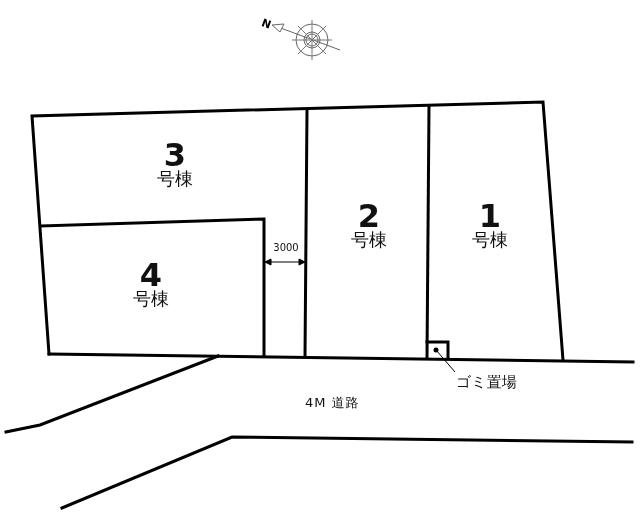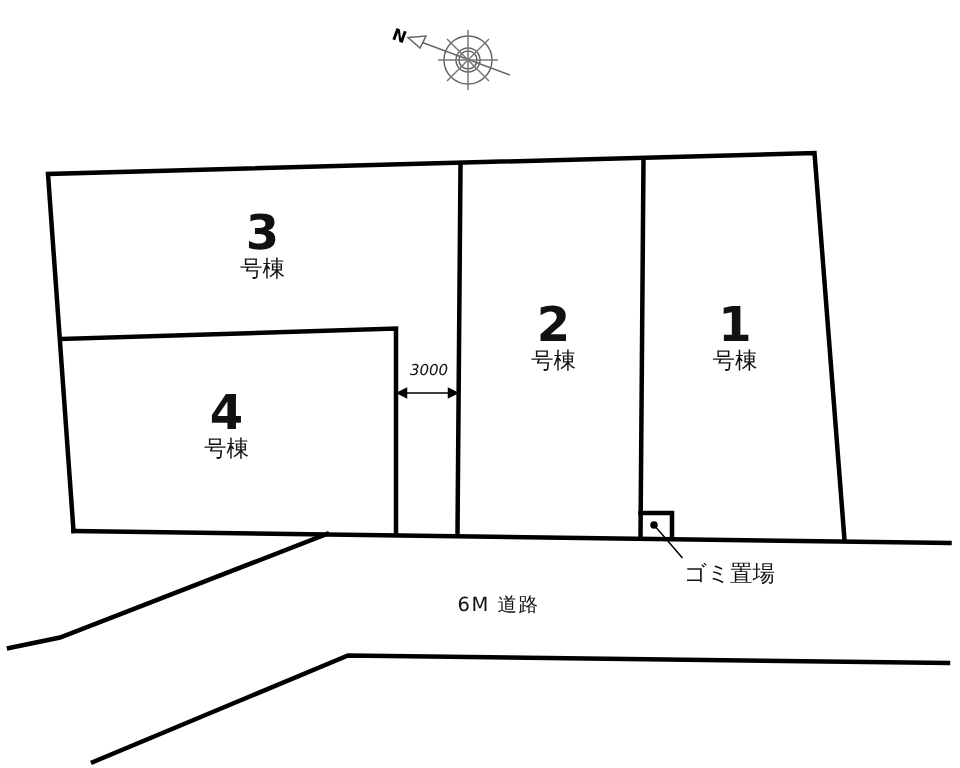--- a/index.html
+++ b/index.html
@@ -1,20 +1,20 @@
 <!DOCTYPE html>
 <html><head>
   <meta charset="utf-8">
   <style>
     html, body { margin: 0; padding: 0; background: #ffffff; }
     body { width: 640px; height: 512px; position: relative; overflow: hidden; font-family: "DejaVu Sans", sans-serif; }
     svg { position: absolute; left: 0; top: 0; }
     .lbl { position: absolute; color: #111; text-align: center; white-space: nowrap; }
     .num { font-family: "DejaVu Sans", sans-serif; font-weight: bold; font-size: 32px; line-height: 32px; }
-    .kanji { font-size: 15px; line-height: 16px; }
+    .kanji { font-size: 18px; line-height: 16px; }
     .dim { font-size: 10px; }
     .small { font-size: 15px; }
     .road { font-size: 13px; letter-spacing: 1px; }
   </style>
 </head>
 <body>
 
 <svg width="640" height="512" viewBox="0 0 640 512">
 
   <g stroke="#666" fill="none" stroke-width="1">
@@ -64,15 +64,15 @@
 </div>
 <div class="lbl" style="left:140px; top:139px; width:70px;">
   <div class="num">3</div>
   <div class="kanji">号棟</div>
 </div>
 <div class="lbl" style="left:116px; top:259px; width:70px;">
   <div class="num">4</div>
   <div class="kanji">号棟</div>
 </div>
 
-<div class="lbl dim" style="left:269px; top:242px; width:34px;font-style:italic;">3000</div>
+<div class="lbl dim" style="left:269px; top:242px; width:34px;">3000</div>
 <div class="lbl small" style="left:456px; top:373px;">ゴミ置場</div>
-<div class="lbl road" style="left:305px; top:394px;">6M 道路</div>
+<div class="lbl road" style="left:305px; top:394px;">4M 道路</div>
 
 </body></html>

